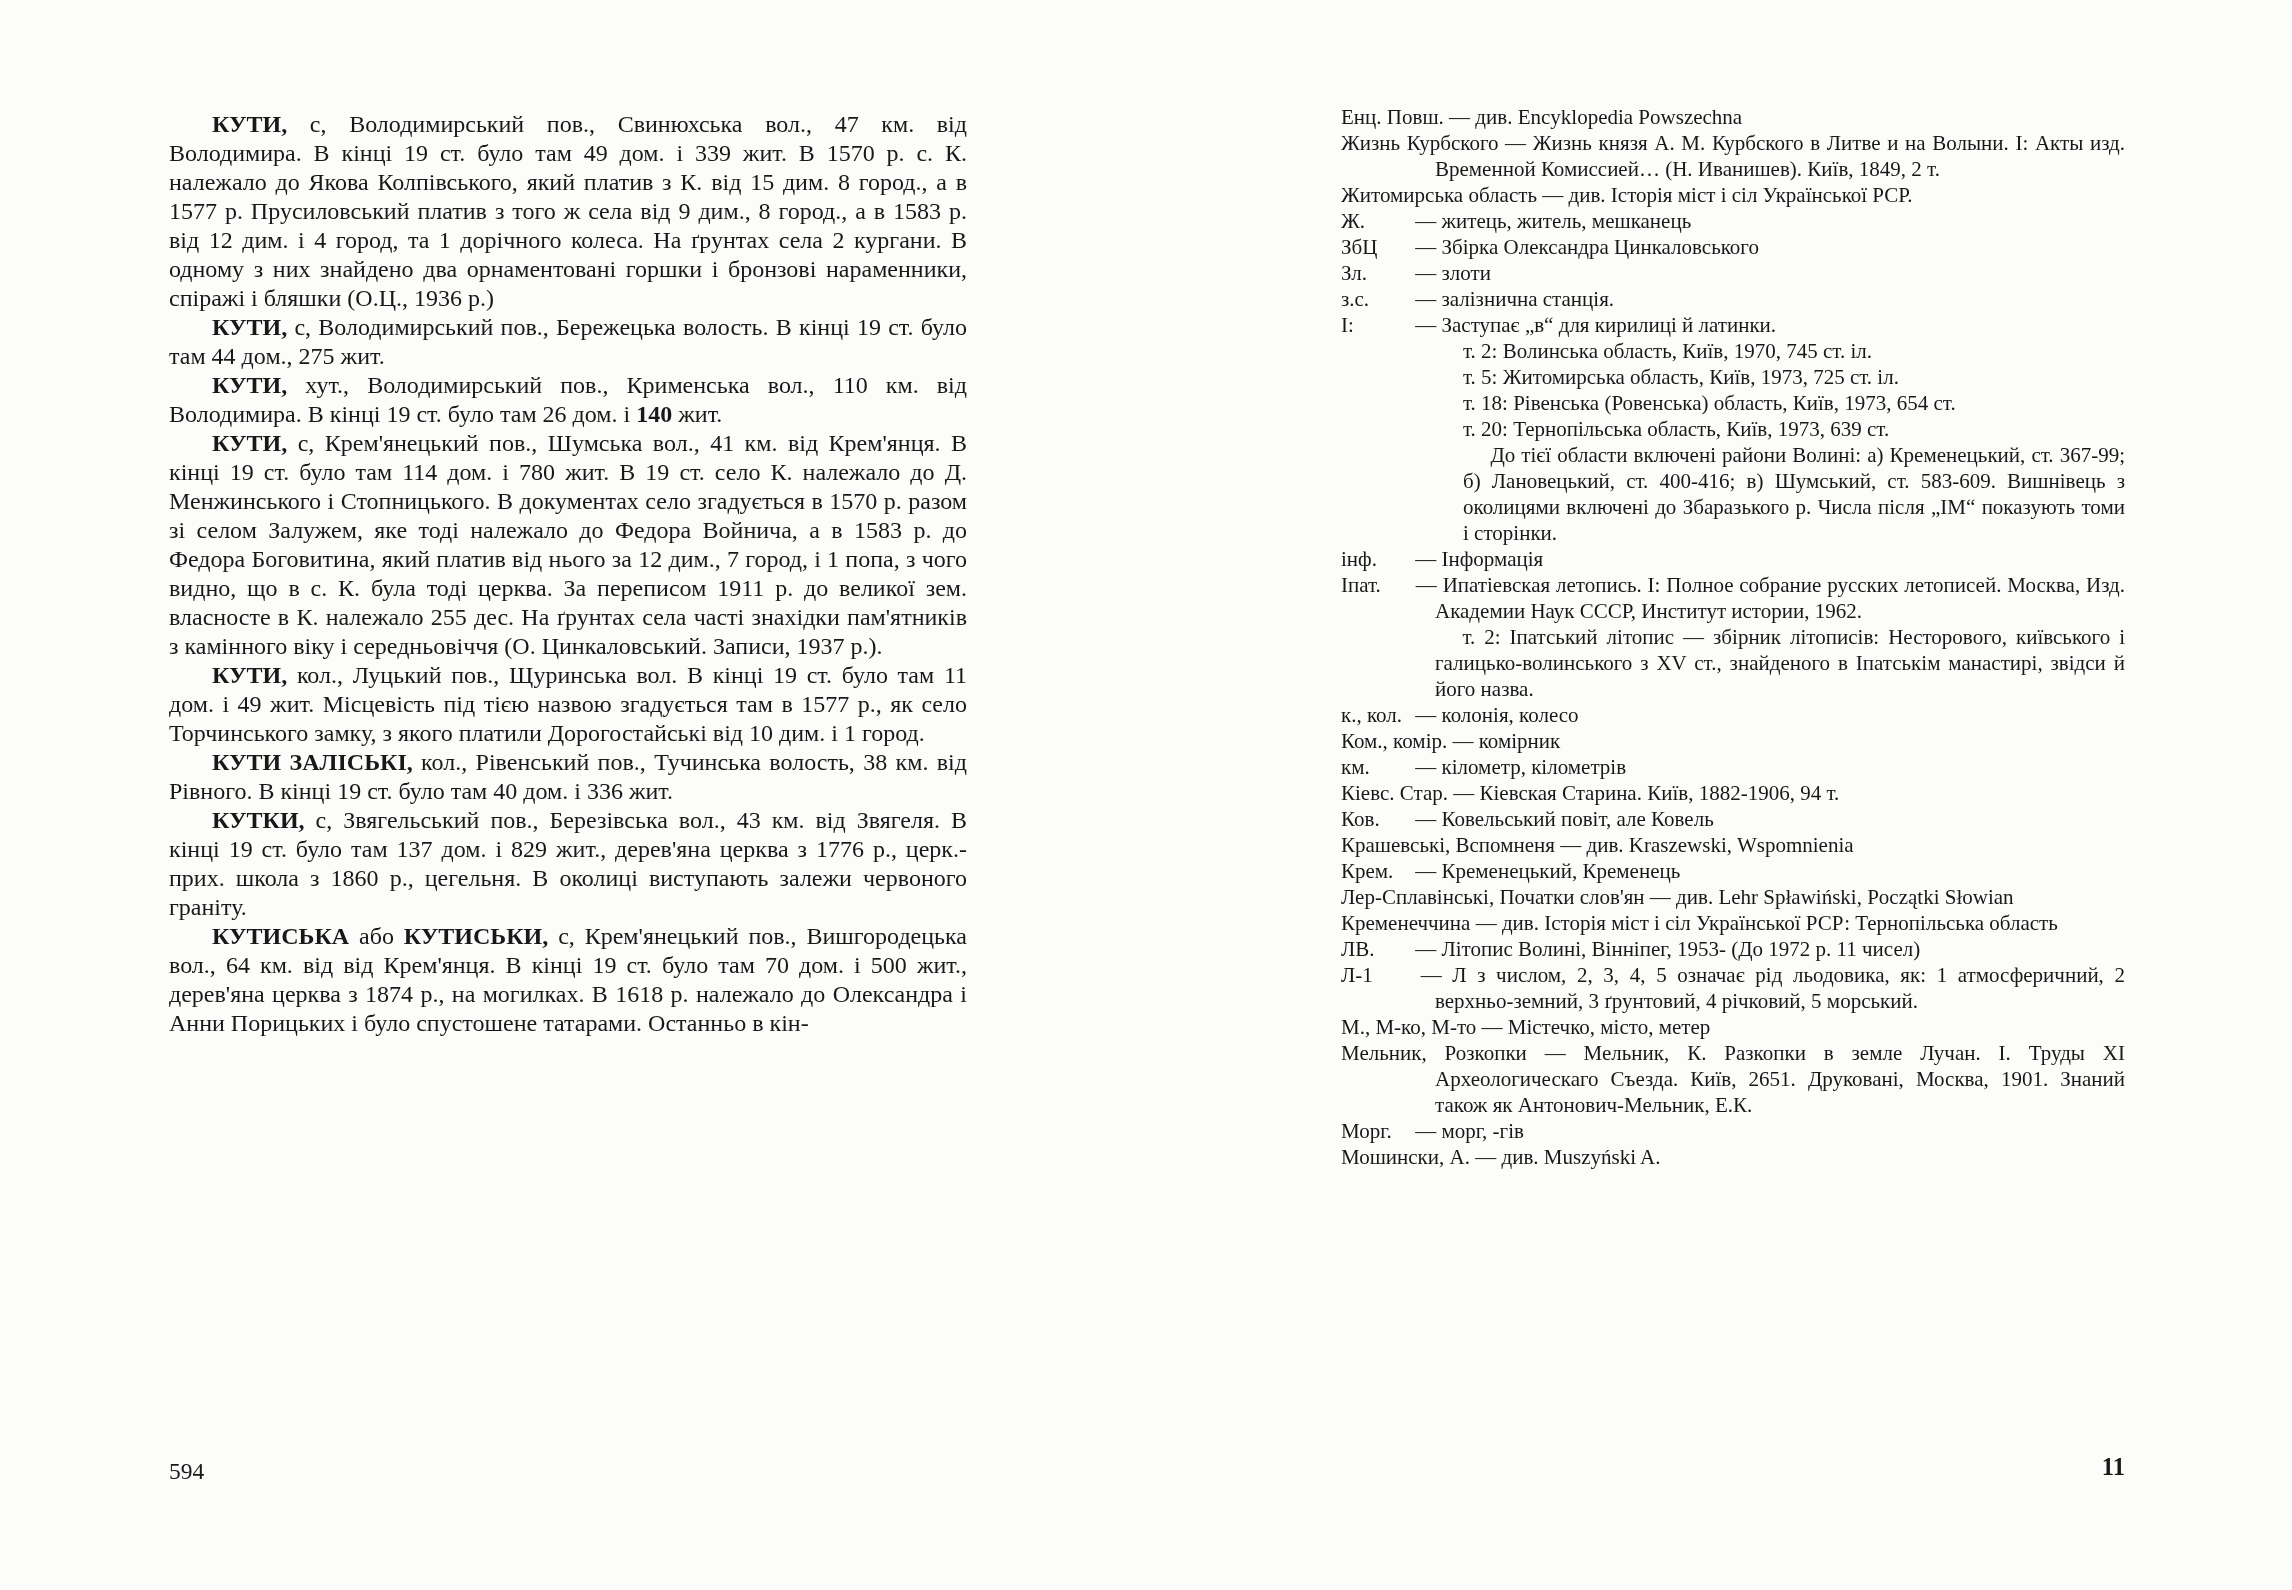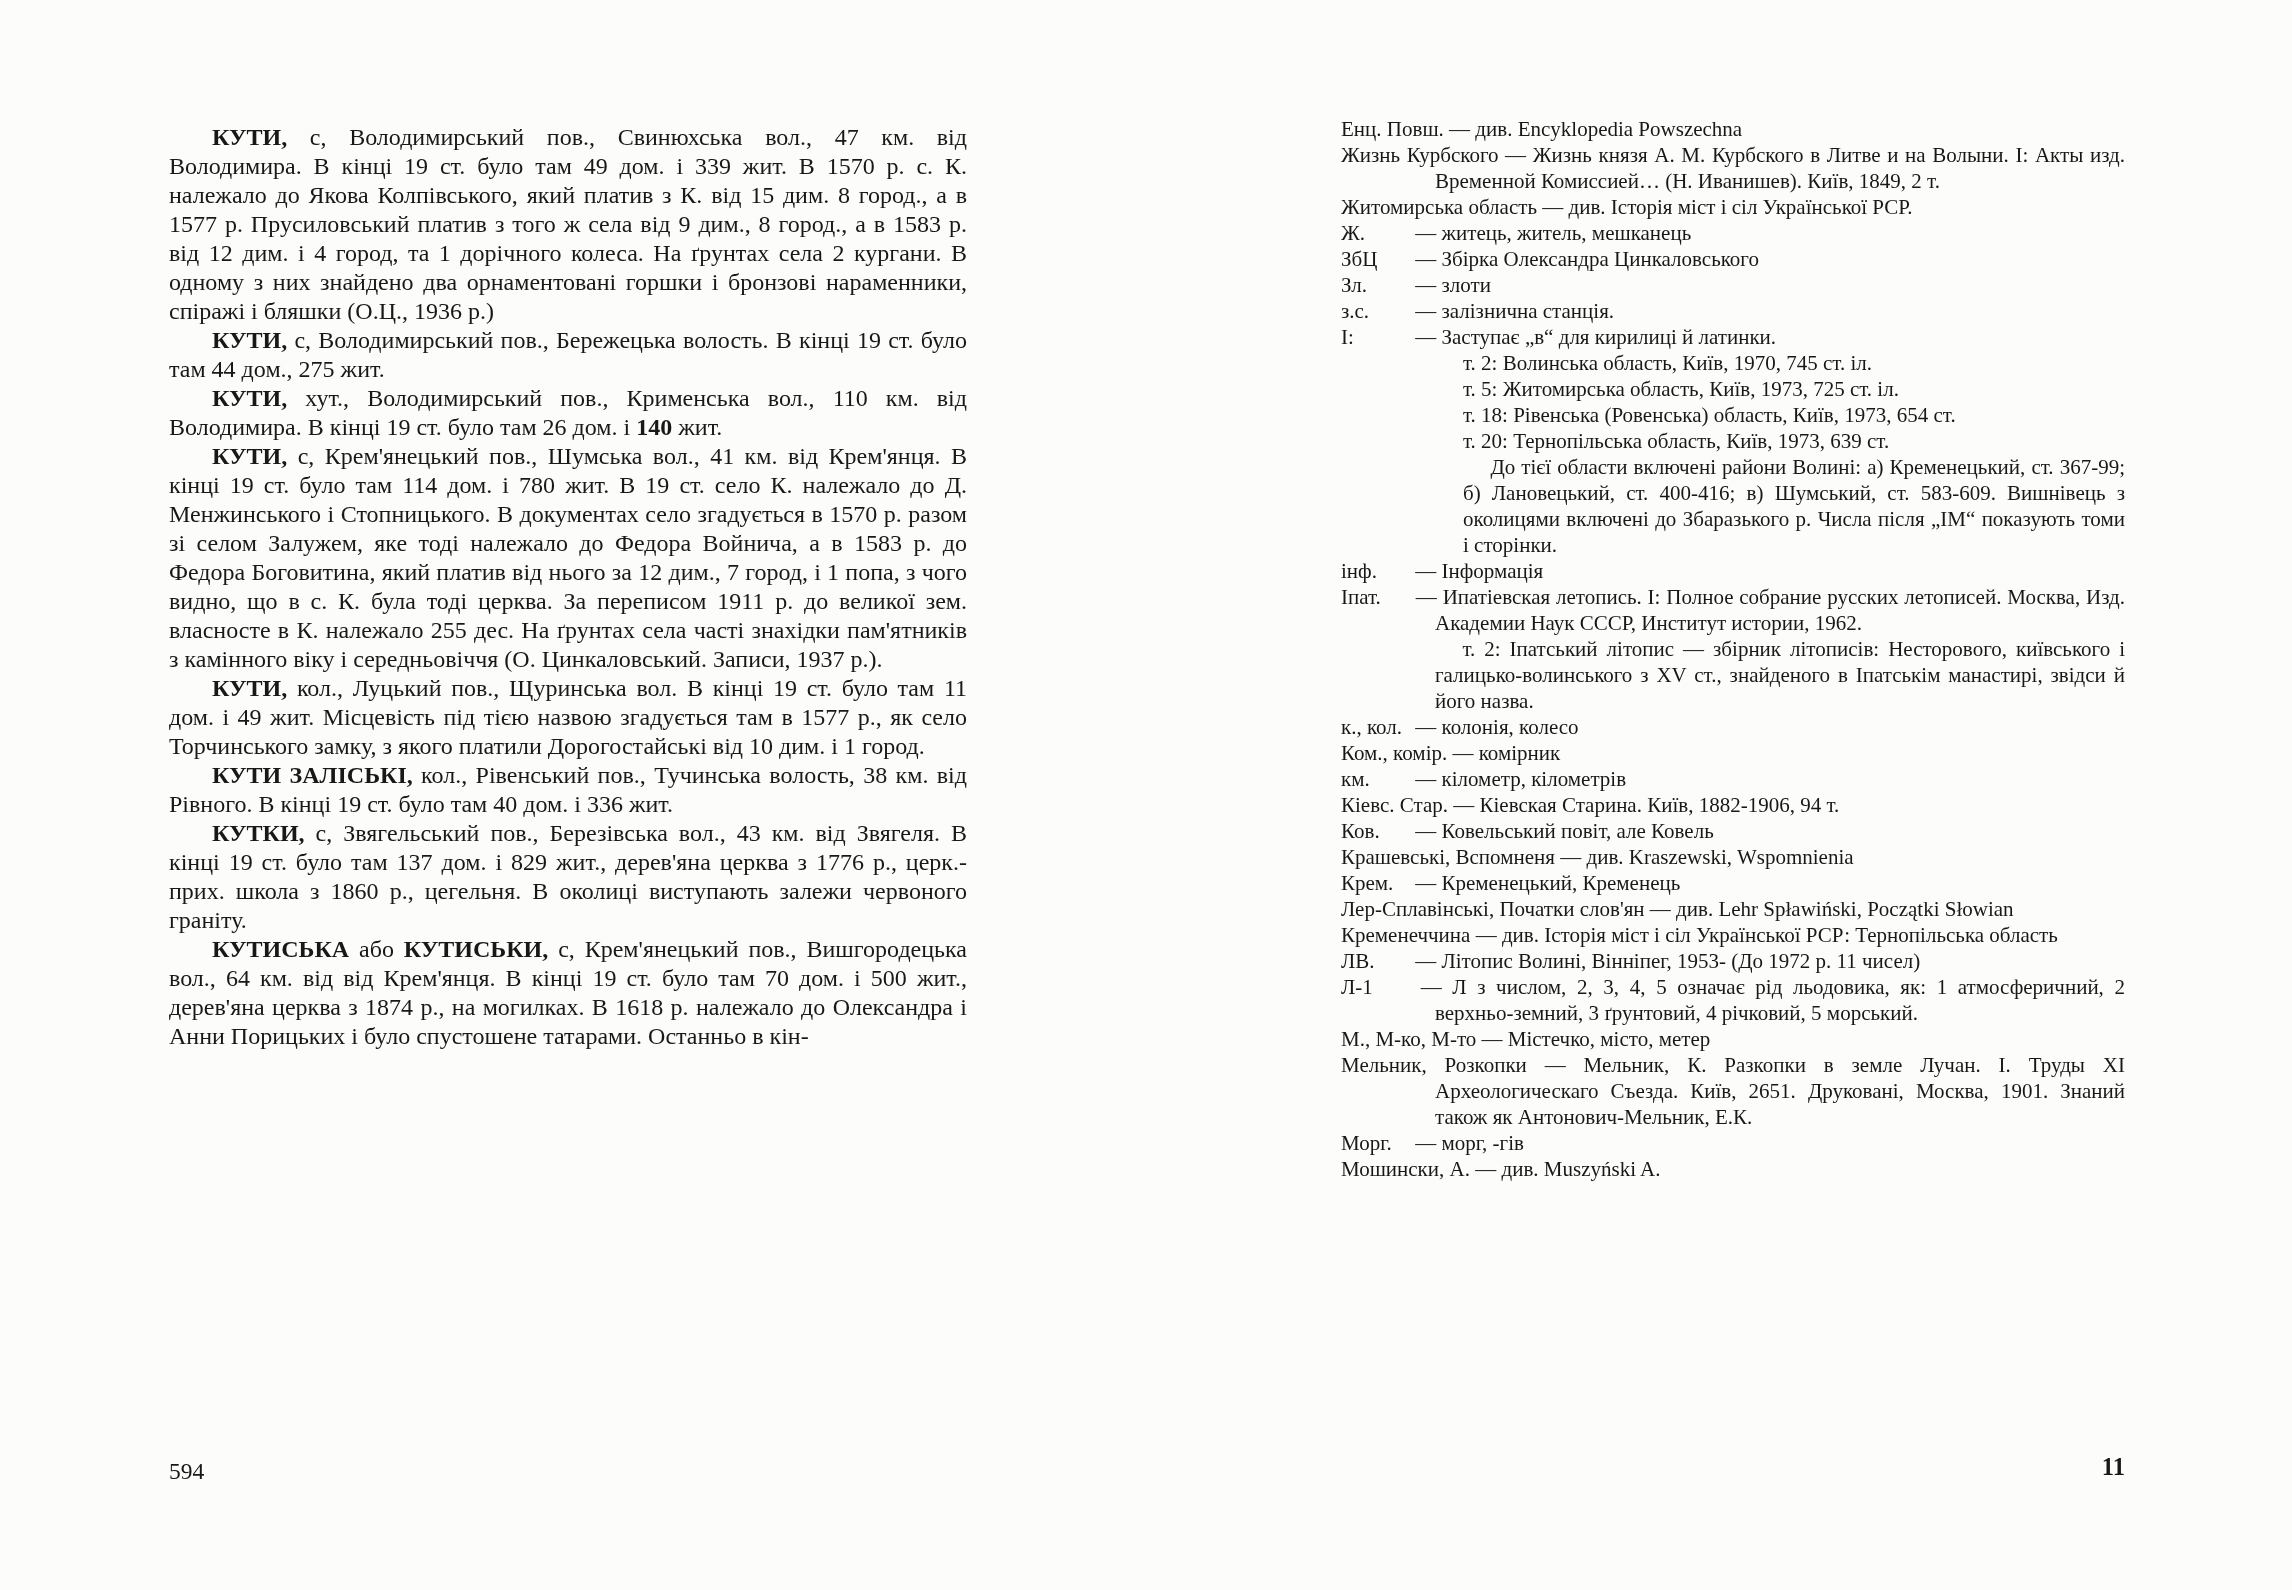--- a/index.html
+++ b/index.html
@@ -7,31 +7,31 @@
   body {
     width: 2293px; height: 1591px;
     font-family: "Liberation Serif", serif;
     color: #181818;
     overflow: hidden;
   }
   .page-spread { position: relative; width: 2293px; height: 1591px; background: #fcfcfa; }
 
   
   .col-left {
-    position: absolute; left: 169px; top: 110px; width: 798px; margin-top: 13px;
+    position: absolute; left: 169px; top: 110px; width: 798px;
   }
   .col-left p.entry {
     font-size: 24px; line-height: 29px;
     text-align: justify; text-indent: 43px;
   }
   .bold { font-weight: bold; }
 
   
   .col-right {
-    position: absolute; left: 1341px; top: 116px; width: 784px;
+    position: absolute; left: 1341px; top: 104px; width: 784px;
   }
   .col-right p {
     font-size: 21px; line-height: 26px;
     text-align: justify;
   }
   p.hang { padding-left: 94px; text-indent: -94px; }
   p.sub { padding-left: 122px; text-indent: 0; }
   p.sub2 { padding-left: 122px; text-indent: 27.4px; }
   p.subfirst { padding-left: 94px; text-indent: 27.4px; }
   .term.align { display: inline-block; min-width: 69px; text-indent: 0; }

